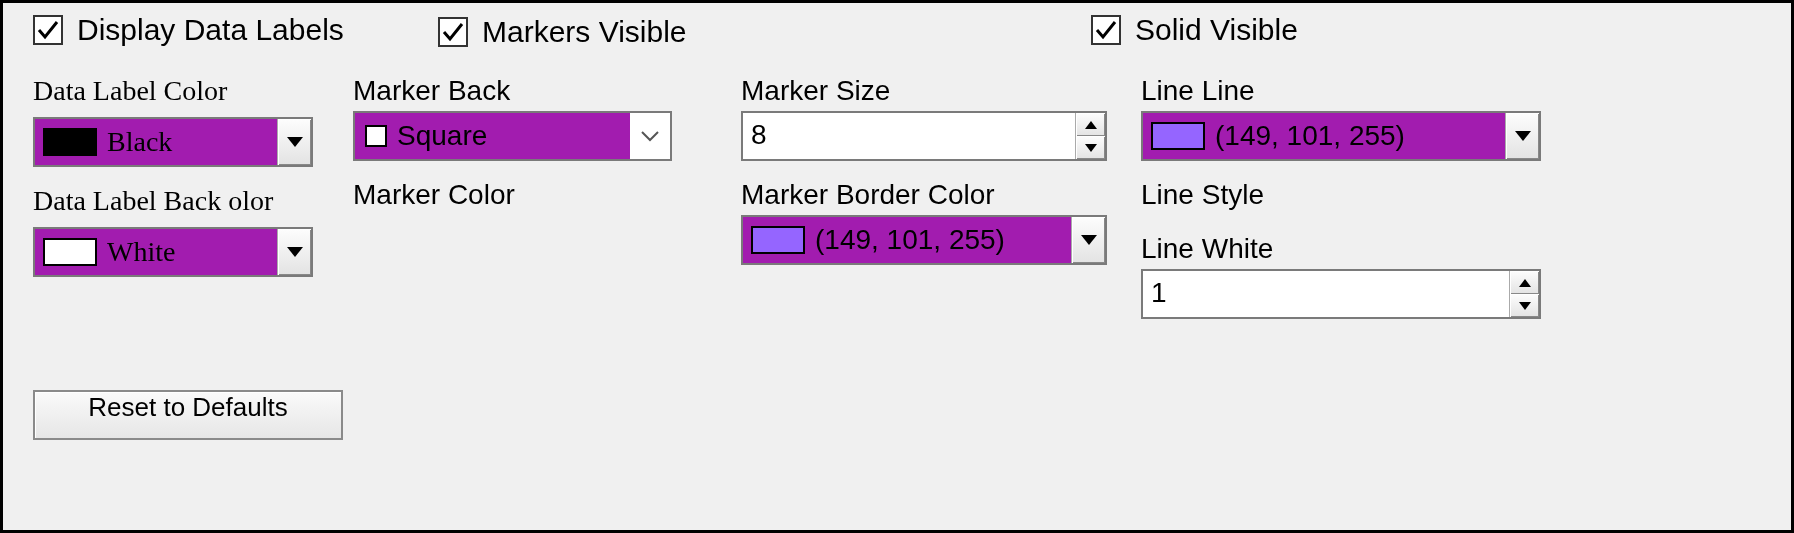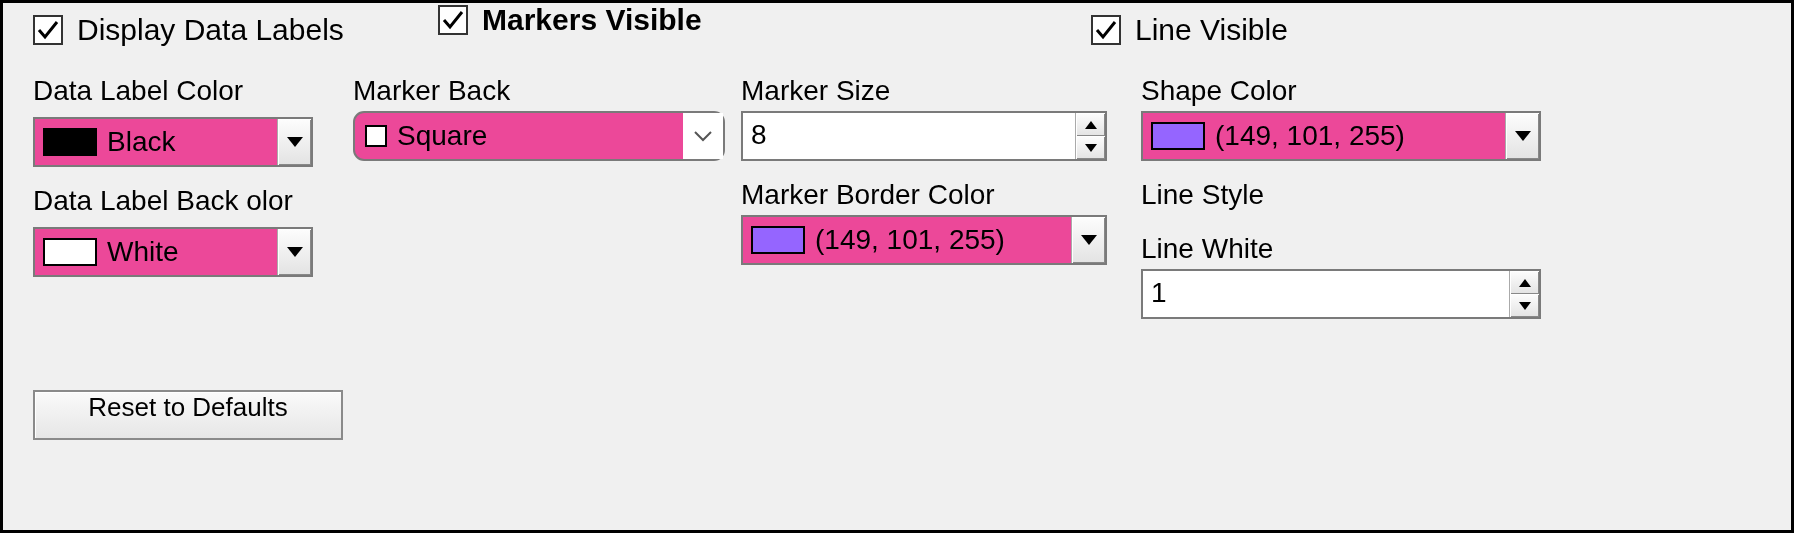--- a/index.html
+++ b/index.html
@@ -40,37 +40,37 @@
   
   .cols {
     position: absolute;
     top: 70px;
     left: 30px;
     right: 20px;
     bottom: 12px;
     display: flex;
   }
   .col { display: flex; flex-direction: column; }
-  .col1 { width: 320px; }
+  .col1 { width: 320px; font-family: Liberation Serif, serif; }
   .col2 { width: 380px; margin-left: 0; }
   .col3 { width: 400px; margin-left: 8px; }
   .col4 { flex: 1; margin-left: 0; }
 
   .field-label {
     font-size: 28px;
     margin-bottom: 4px;
     margin-top: 2px;
     white-space: nowrap;
   }
 
   
   .combo {
     height: 50px;
     border: 2px solid #7a7a7a;
-    background: #ec4899;
+    background: #a21caf;
     display: flex;
     align-items: center;
     position: relative;
   }
   .combo .swatch {
     width: 54px;
     height: 28px;
     border: 2px solid #000;
     margin-left: 8px;
     flex-shrink: 0;
@@ -159,27 +159,27 @@
     background: linear-gradient(#fafafa,#e6e6e6);
     box-shadow: inset 1px 1px 0 #fff;
     display: flex;
     align-items: flex-start;
     justify-content: center;
     font-size: 26px;
   }
 
   
   .chk-datalabels { position: absolute; left: 30px; top: 10px; }
-  .chk-markers    { position: absolute; left: 435px; top: 0; font-weight: bold; }
+  .chk-markers    { position: absolute; left: 435px; top: 12px; }
   .chk-line       { position: absolute; left: 1088px; top: 10px; }
 
   
   .col .block { margin-bottom: 16px; }
   .col1 .combo { width: 280px; }
-  .col2 .combo { width: 372px; border-radius: 11px; }
+  .col2 .combo { width: 319px; }
   .col2 .field-label { }
   .col3 .combo, .col3 .spinner { width: 366px; }
   .col4 .combo, .col4 .spinner { width: 400px; }
 
 </style>
 </head>
 <body>
 
 <div class="panel">
 
@@ -200,21 +200,21 @@
     </span>
     <span class="check-label">Markers Visible</span>
   </div>
 
   <div class="check-wrap chk-line">
     <span class="checkbox">
       <svg viewBox="0 0 24 24">
           <polyline points="3,12 9,19 21,4" fill="none" stroke="#000" stroke-width="3"></polyline>
         </svg>
     </span>
-    <span class="check-label">Line Visible</span>
+    <span class="check-label">Solid Visible</span>
   </div>
 
   <div class="cols">
 
     <div class="col col1">
       <div class="block">
         <div class="field-label">Data Label Color</div>
         <div style="height:6px"></div>
         <div class="combo">
           <span class="swatch" style="background:#000000"></span>
@@ -248,20 +248,21 @@
           <span class="shape-icon"></span>
           <span class="combo-text">Square</span>
           <span class="drop-btn">
             <svg viewBox="0 0 20 12">
                 <polyline points="2,2 10,10 18,2" fill="none" stroke="#555" stroke-width="2"></polyline>
               </svg>
           </span>
         </div>
       </div>
       <div class="block">
+        <div class="field-label">Marker Color</div>
       </div>
     </div>
 
     <div class="col col3">
       <div class="block">
         <div class="field-label">Marker Size</div>
         <div class="spinner">
           <span class="spin-text">8</span>
           <span class="spin-btns">
             <div>
@@ -286,21 +287,21 @@
             <svg viewBox="0 0 16 10">
                 <polygon points="0,0 16,0 8,10" fill="#000"></polygon>
               </svg>
           </span>
         </div>
       </div>
     </div>
 
     <div class="col col4">
       <div class="block">
-        <div class="field-label">Shape Color</div>
+        <div class="field-label">Line Line</div>
         <div class="combo">
           <span class="swatch" style="background:#9565ff"></span>
           <span class="combo-text">(149, 101, 255)</span>
           <span class="drop-btn">
             <svg viewBox="0 0 16 10">
                 <polygon points="0,0 16,0 8,10" fill="#000"></polygon>
               </svg>
           </span>
         </div>
       </div>

